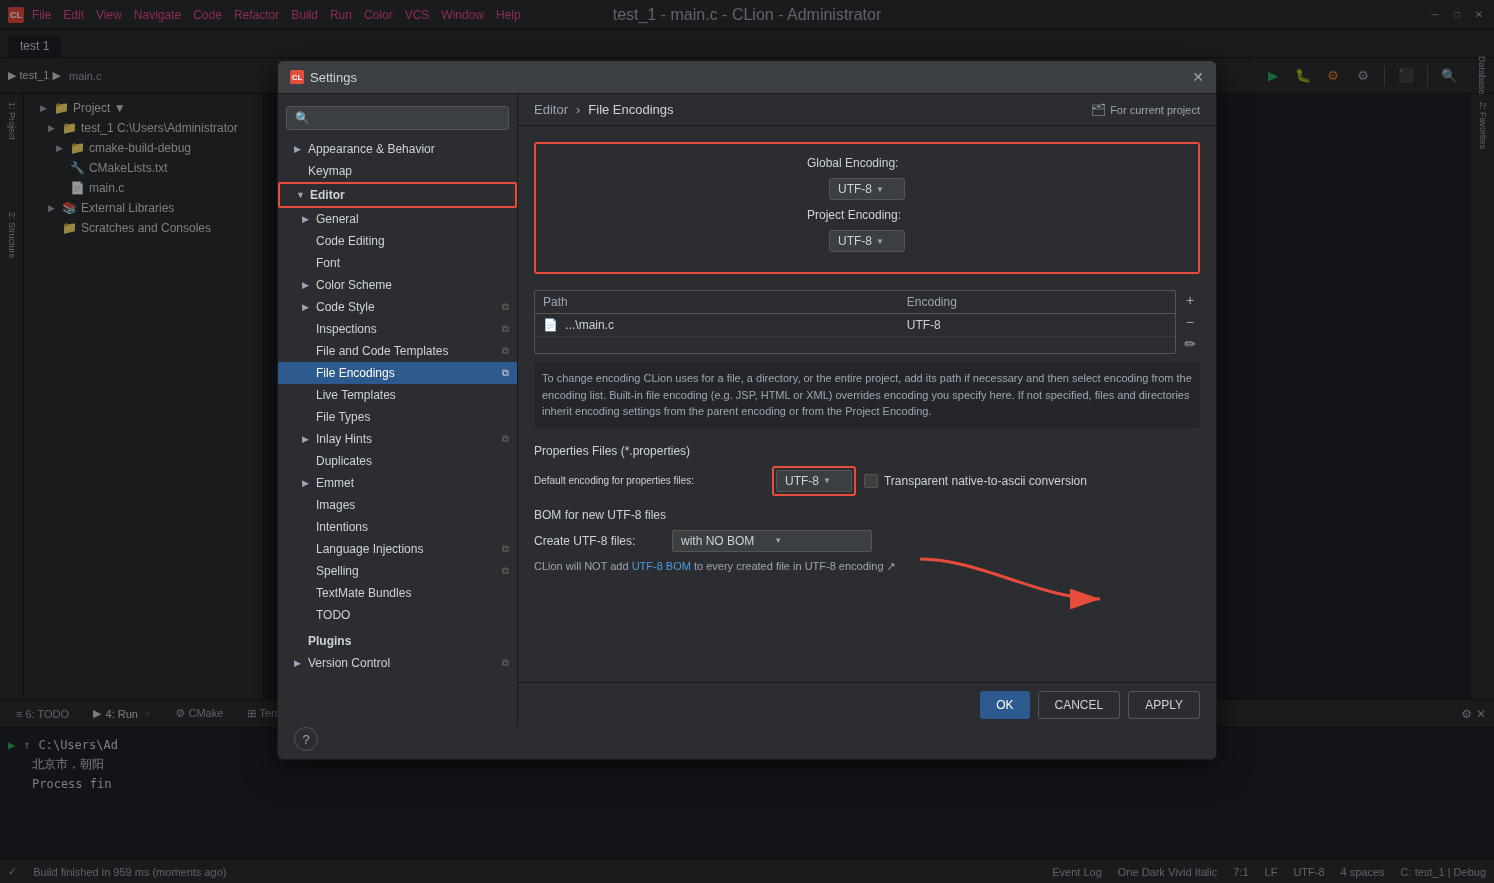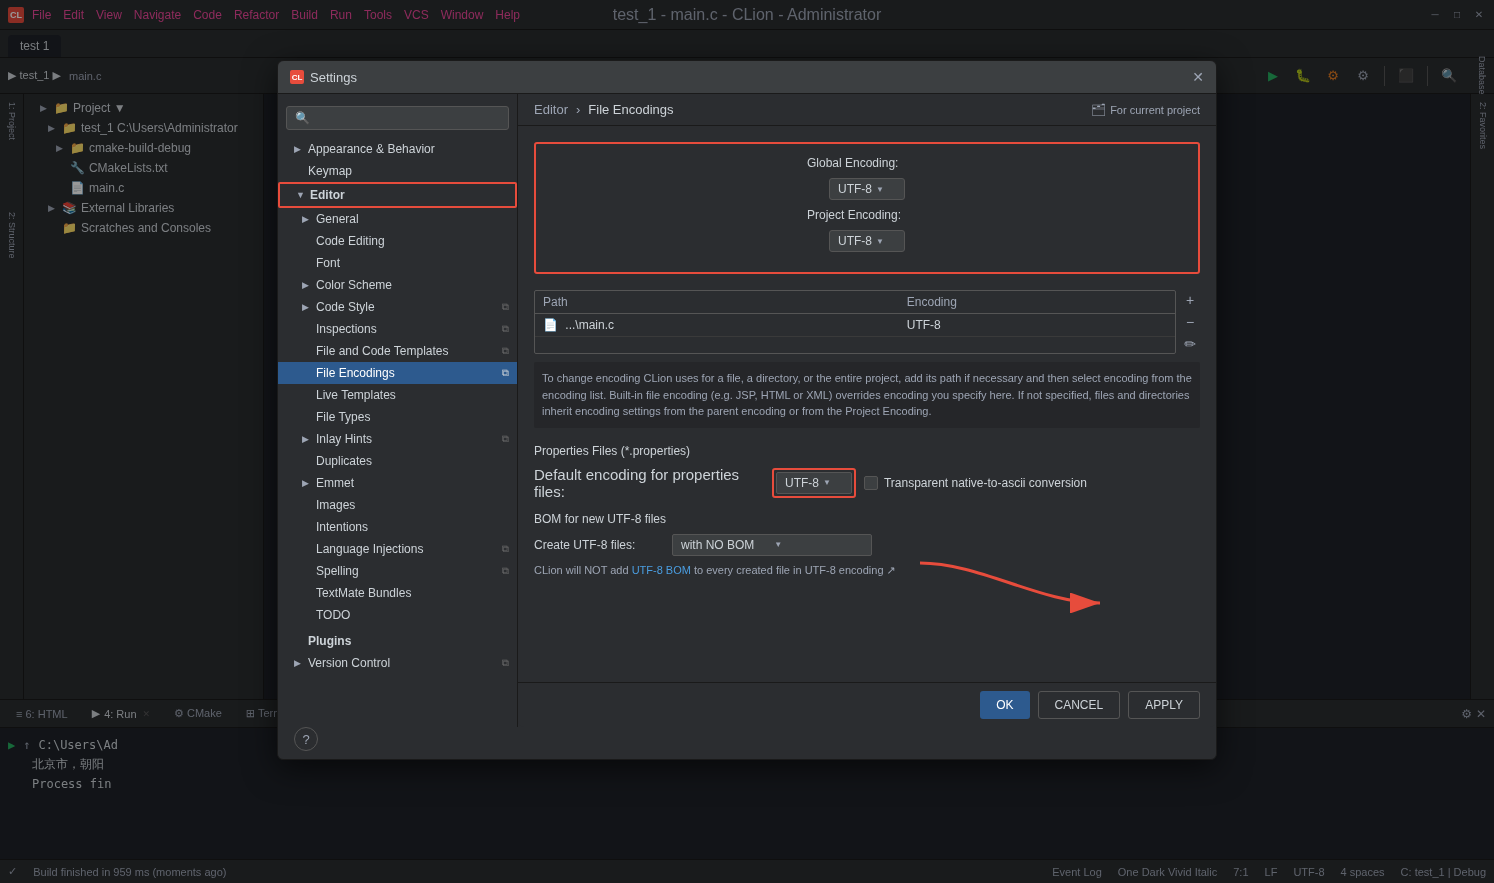--- a/index.html
+++ b/index.html
@@ -368,21 +368,21 @@
       color: #cdd3d8;
       margin-bottom: 8px;
       font-weight: normal;
     }
     .props-row {
       display: flex;
       align-items: center;
       margin-bottom: 12px;
       gap: 8px;
     }
-    .props-label { font-size: 15px; color: #cdd3d8; width: 230px; }
+    .props-label { font-size: 10px; color: #cdd3d8; width: 230px; }
     .props-select-box {
       border: 2px solid #e74c3c;
       border-radius: 3px;
       padding: 2px;
     }
     .props-select {
       background: #3c3f41;
       border: 1px solid #555;
       border-radius: 2px;
       padding: 3px 20px 3px 8px;
@@ -476,21 +476,21 @@
   <div class="title-bar-icon">CL</div>
   <div class="menu-bar">
     <span>File</span>
     <span>Edit</span>
     <span>View</span>
     <span>Navigate</span>
     <span>Code</span>
     <span>Refactor</span>
     <span>Build</span>
     <span>Run</span>
-    <span>Tools</span>
+    <span>Color</span>
     <span>VCS</span>
     <span>Window</span>
     <span>Help</span>
   </div>
   <div class="title-center">test_1 - main.c - CLion - Administrator</div>
   <div class="window-controls">
     <div class="win-btn">─</div>
     <div class="win-btn">□</div>
     <div class="win-btn">✕</div>
   </div>
@@ -578,21 +578,21 @@
     </div>
 
     <div style="width:24px; background:#2b2d30; border-left:1px solid #1a1a1a; display:flex; flex-direction:column; align-items:center; padding:4px 2px;">
       <div style="font-size:9px; color:#9da5b4; writing-mode:vertical-rl; cursor:pointer; padding:4px;">2: Favorites</div>
     </div>
   </div>
 
   <div class="bottom-panel">
     <div class="bottom-tabs">
       <div class="bottom-tab">
-        <span>≡ 6: HTML</span>
+        <span>≡ 6: TODO</span>
       </div>
       <div class="bottom-tab active">
         <span>▶</span>
         <span>4: Run</span>
         <span style="font-size:9px; margin-left:2px; color:#555;">✕</span>
       </div>
       <div class="bottom-tab">
         <span>⚙ CMake</span>
       </div>
       <div class="bottom-tab">

